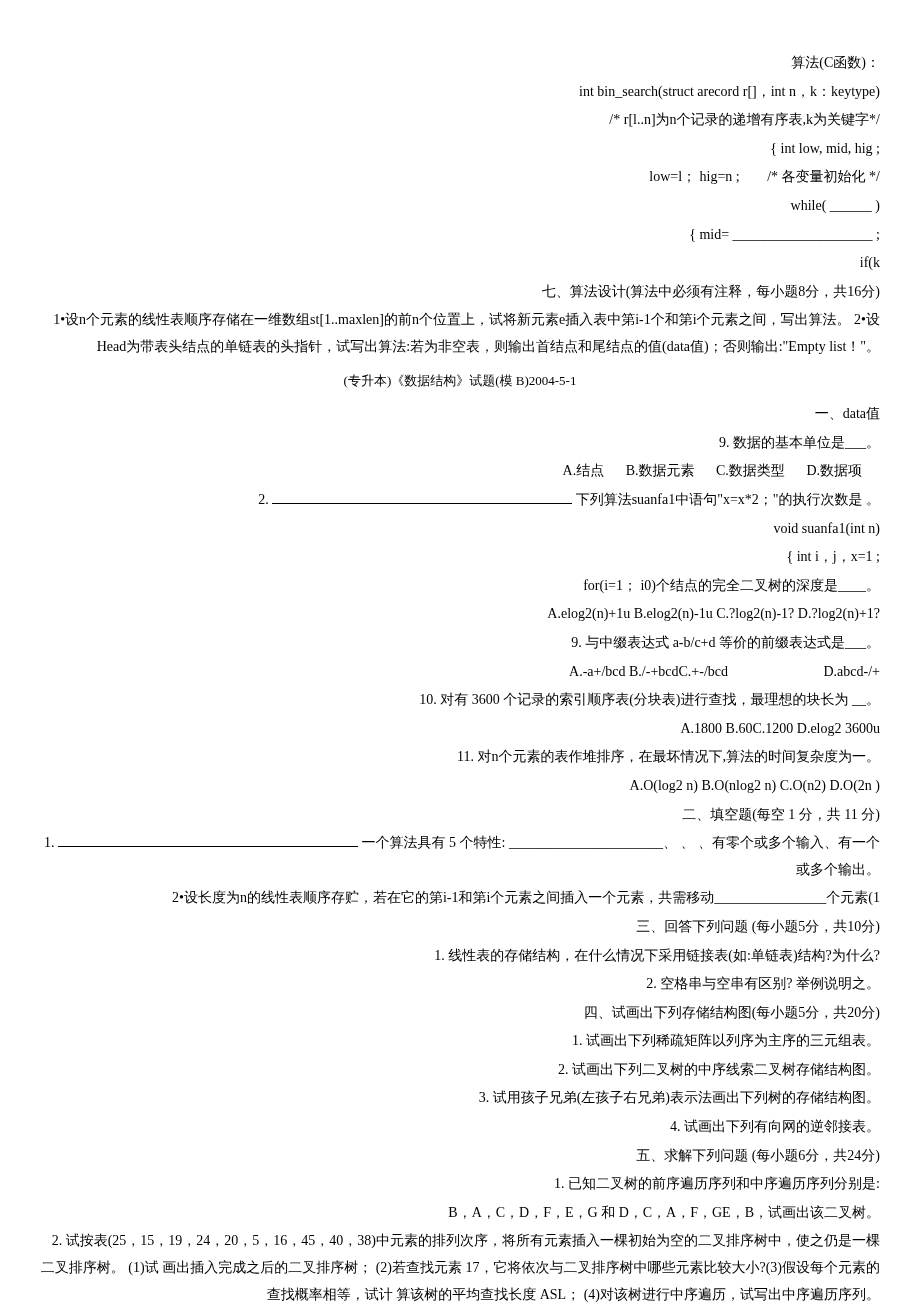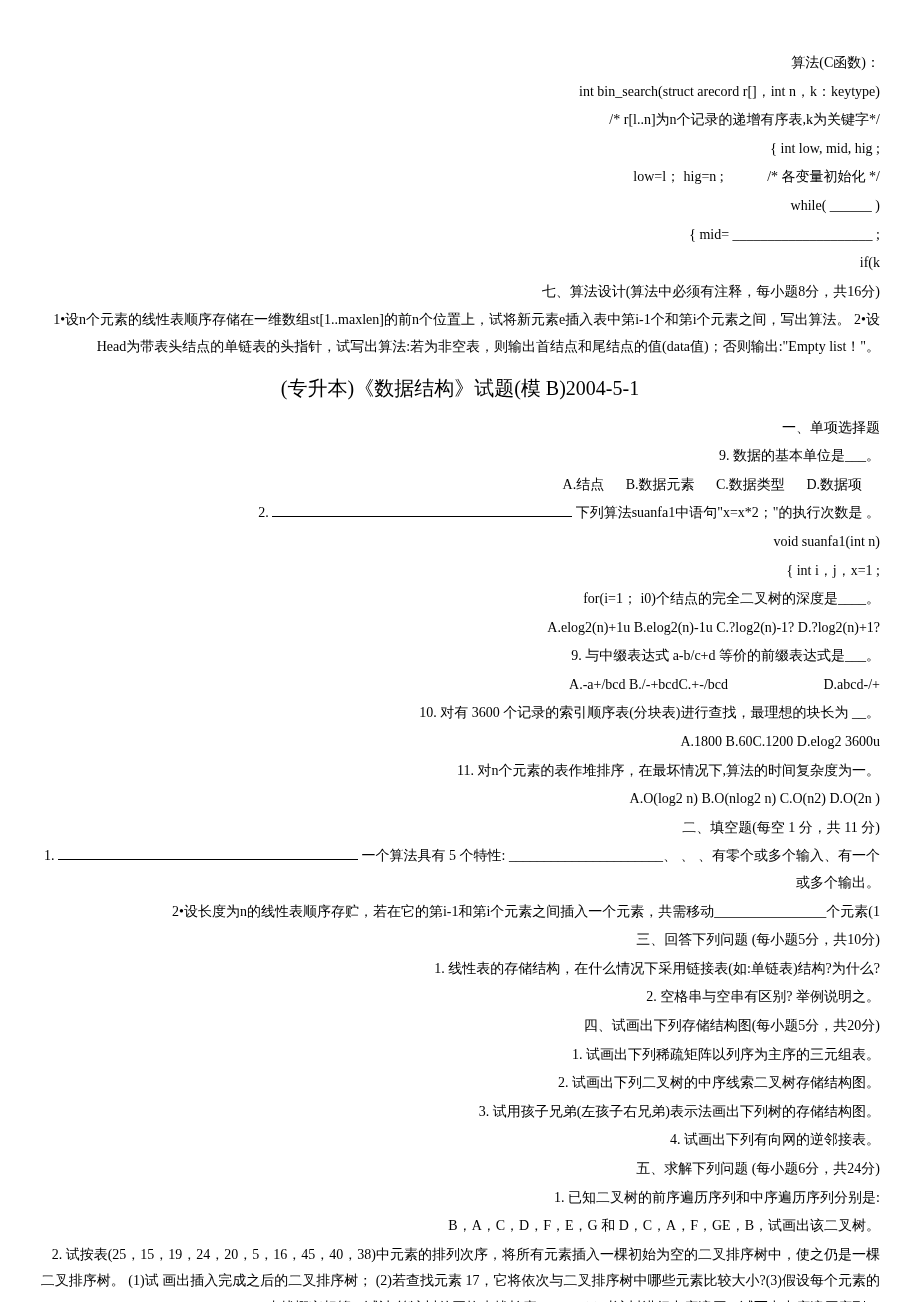--- a/index.html
+++ b/index.html
@@ -11,53 +11,53 @@
       background: #fff;
       width: 920px;
       padding: 50px 40px 40px 40px;
     }
     .line { margin-bottom: 2px; text-align: right; }
     .indent1 { padding-left: 2em; }
     .indent2 { padding-left: 3em; }
     .indent3 { padding-left: 4em; }
     .title-center {
       text-align: center;
-      font-size: 20px;
+      font-size: 13px;
       margin: 8px 0;
     }
     .underline-long {
       display: inline-block;
       border-bottom: 1px solid #000;
       min-width: 300px;
       height: 1em;
     }
     .options span { margin-right: 18px; }
     .opt-d { display:inline-block; }
   </style>
 </head>
 <body>
 
 <div class="line">算法(C函数)：</div>
 <div class="line">int bin_search(struct arecord r[]，int n，k：keytype)</div>
 <div class="line indent1">/* r[l..n]为n个记录的递增有序表,k为关键字*/</div>
 <div class="line indent1">{ int low, mid, hig ;</div>
 <div class="line indent2">
   <span>low=l；  hig=n ;</span>
-  <span style="margin-left:40px">/* 各变量初始化  */</span>
+  <span style="margin-left:24px">/* 各变量初始化  */</span>
 </div>
 <div class="line indent2">while( ______ )</div>
 <div class="line indent2">{ mid= ____________________ ;</div>
 <div class="line indent3">if(k</div>
 
 <div class="line">七、算法设计(算法中必须有注释，每小题8分，共16分)</div>
 <div class="line">1•设n个元素的线性表顺序存储在一维数组st[1..maxlen]的前n个位置上，试将新元素e插入表中第i-1个和第i个元素之间，写出算法。  2•设Head为带表头结点的单链表的头指针，试写出算法:若为非空表，则输出首结点和尾结点的值(data值)；否则输出:"Empty list！"。</div>
 
 <div class="title-center">(专升本)《数据结构》试题(模  B)2004-5-1</div>
 
-<div class="line">一、单项选择题</div>
+<div class="line">一、data值</div>
 <div class="line">9.  数据的基本单位是___。</div>
 <div class="line indent1 options">
   <span>A.结点</span>
   <span>B.数据元素</span>
   <span>C.数据类型</span>
   <span>D.数据项</span>
 </div>
 <div class="line">
   <span>2.</span>
   <span class="underline-long"></span>

